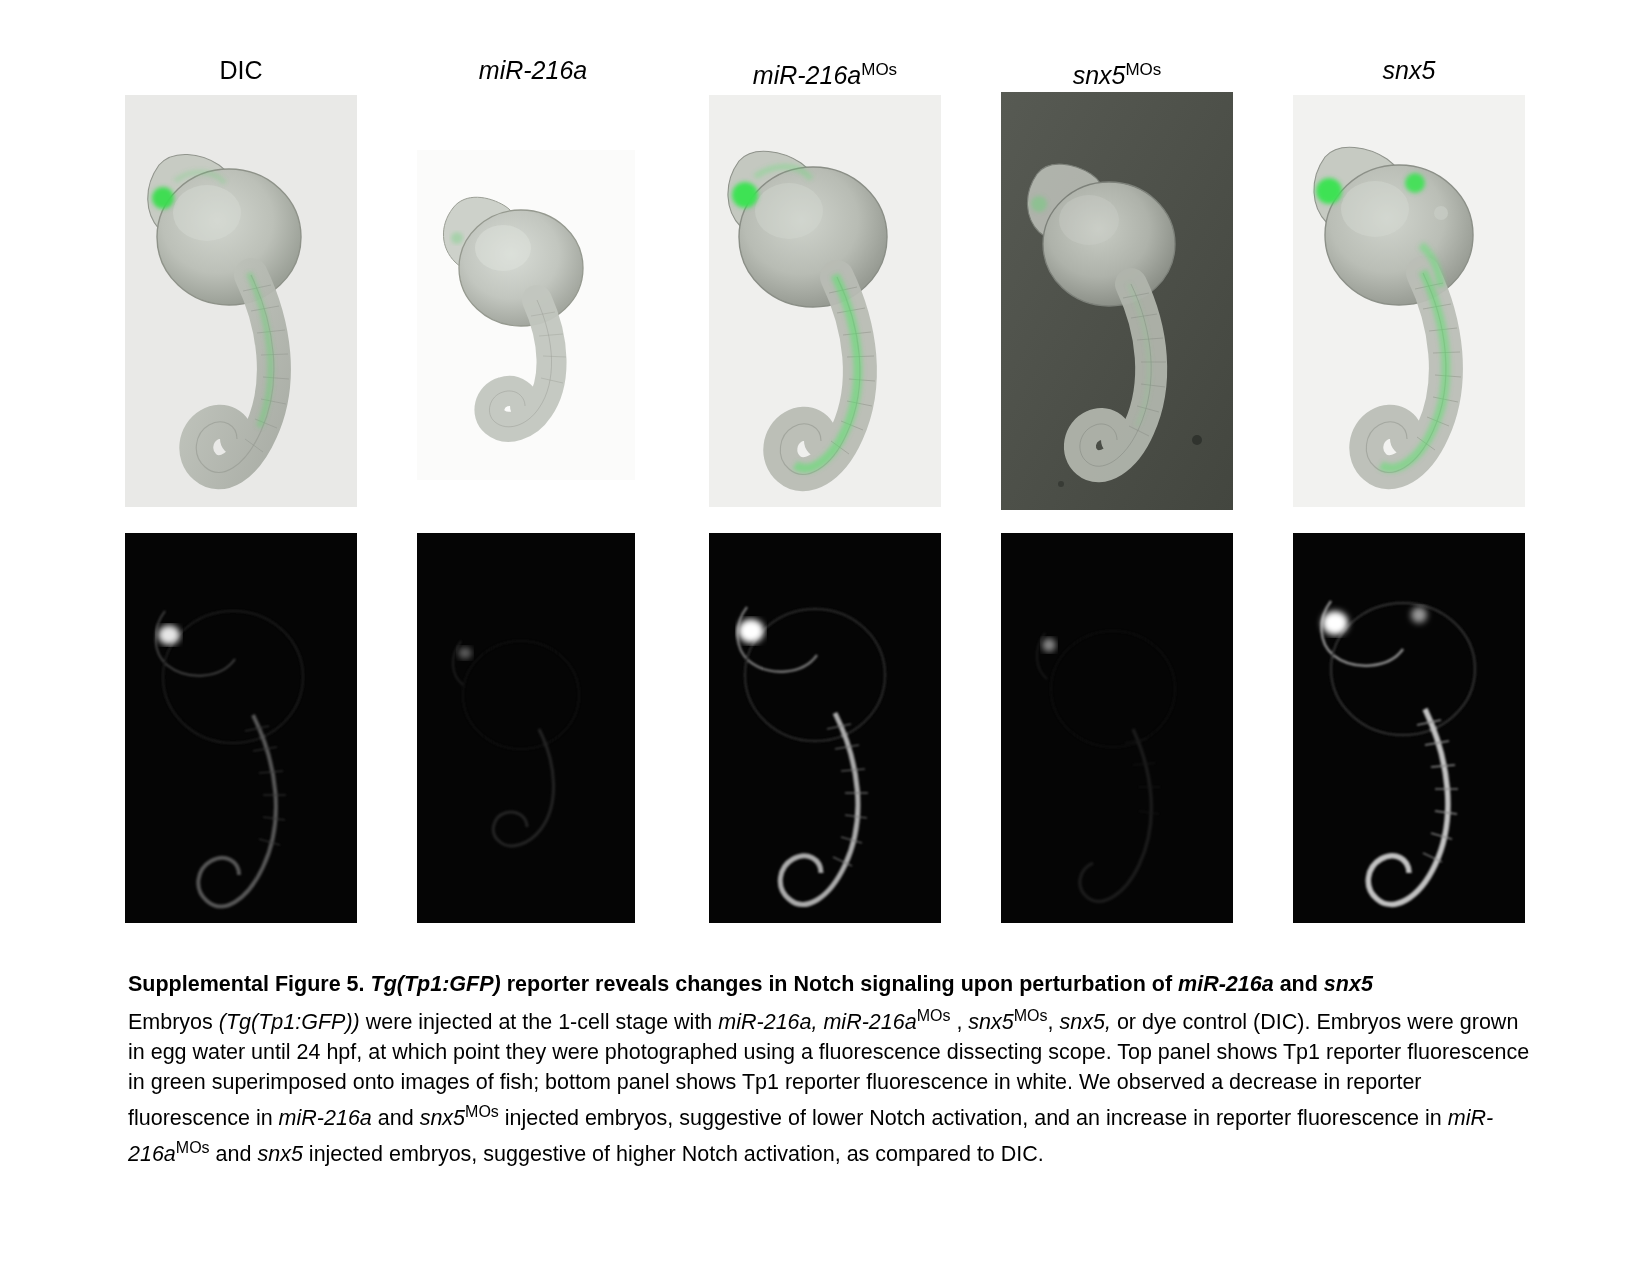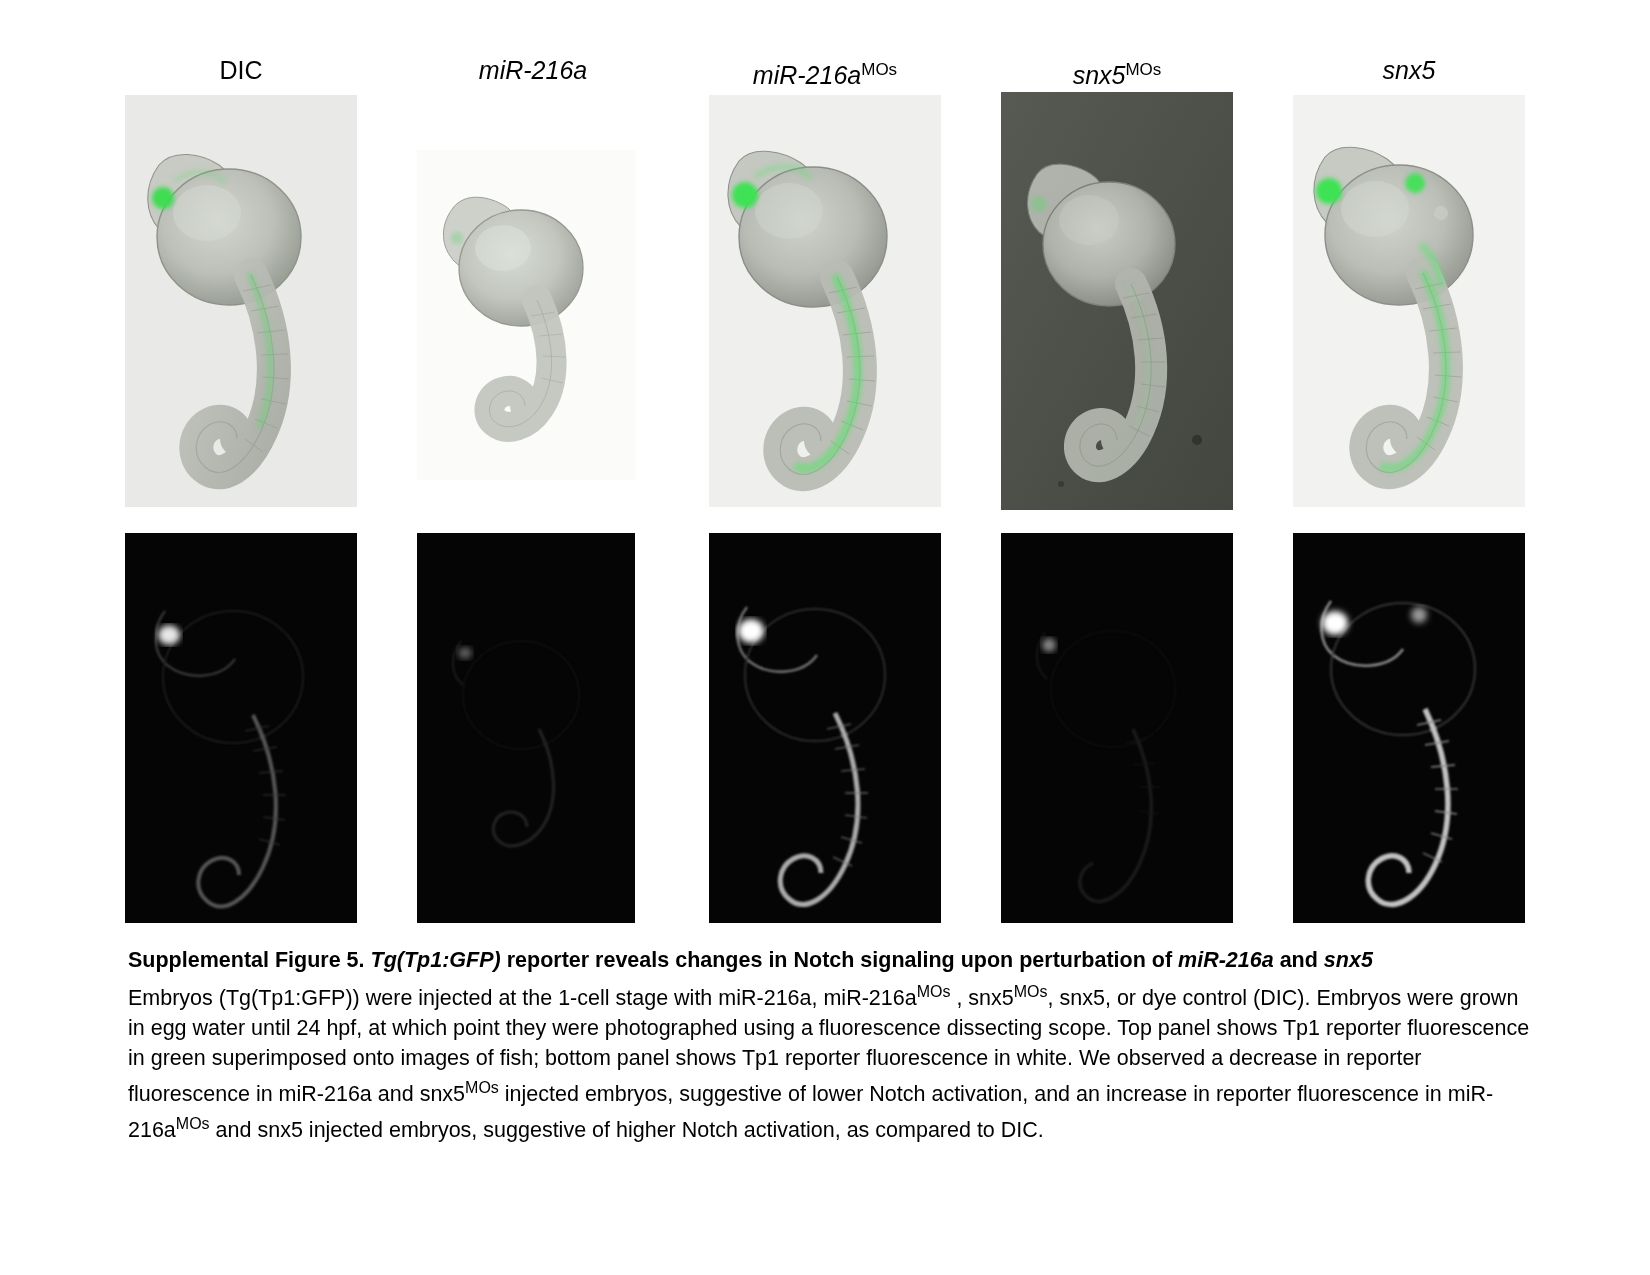--- a/index.html
+++ b/index.html
@@ -78,24 +78,25 @@
     top: 945px;
     width: 1405px;
     font-size: 21.5px;
     line-height: 30px;
     color: #000;
   }
   .caption .title {
     font-weight: bold;
     display: block;
     margin-bottom: 2px;
+    margin-top: 24px;
   }
   .caption .title .ital { font-style: italic; }
   .caption .body { display: block; }
-  .caption .ital { }
+  .caption .ital { font-style: italic; }
   .caption sup {
     font-size: 16px;
     vertical-align: super;
     font-style: normal;
   }
 </style>
 </head>
 <body>
 
 <div class="figure-wrap">

